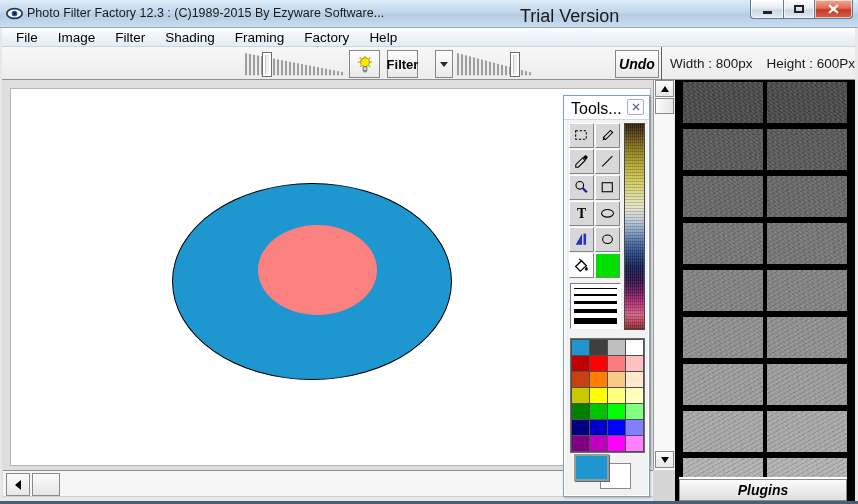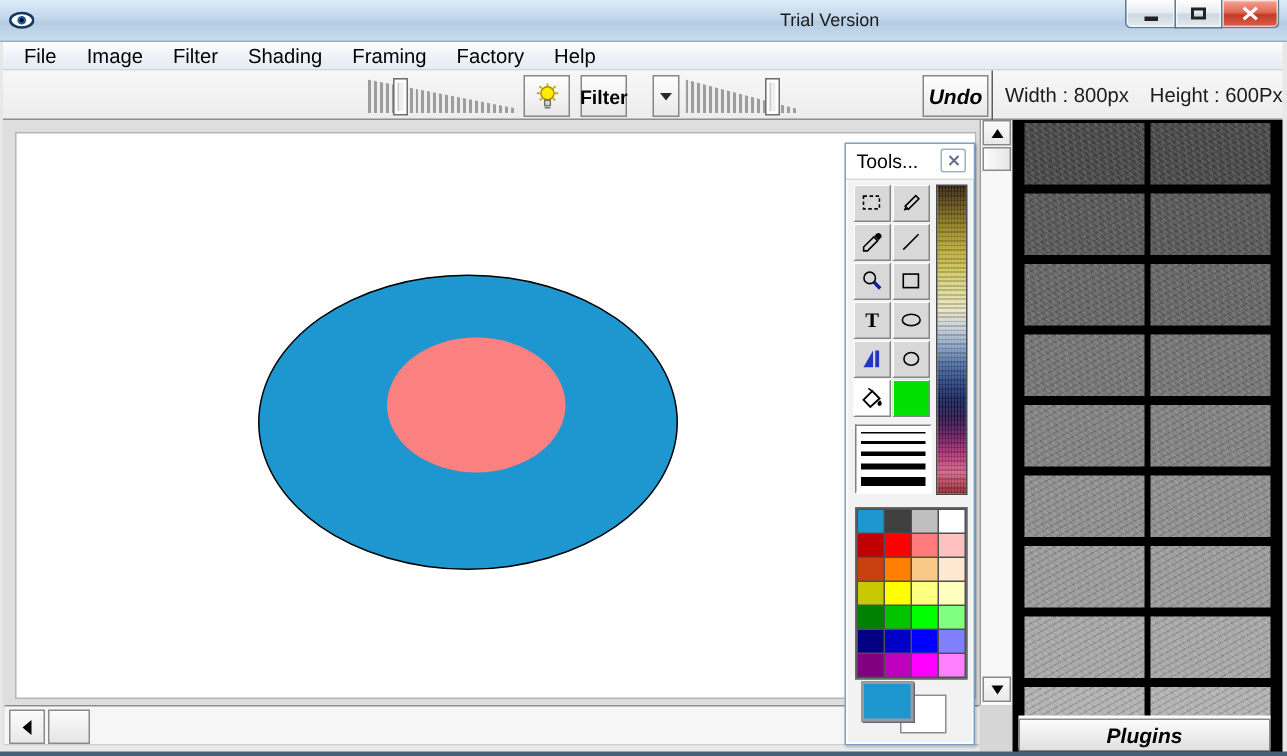--- a/index.html
+++ b/index.html
@@ -16,21 +16,21 @@
   .frame-bottom{ position:absolute; left:0; right:0; bottom:0; height:3px; background:#46607a; z-index:21; }
 
   
   .titlebar {
     position:absolute; left:0; top:0; width:858px; height:28px;
     background:linear-gradient(180deg,#dcebf8 0%,#c2d7ea 45%,#b4cde3 55%,#c9dcee 100%);
     border-bottom:1px solid #93aec6;
   }
   .app-icon { position:absolute; left:6px; top:5px; width:17px; height:17px; }
   .title-text { position:absolute; left:27px; top:6px; font-size:12.5px; color:#1a1a1a; white-space:nowrap; }
-  .trial { position:absolute; left:520px; top:6px; font-size:12px; color:#1a1a1a; }
+  .trial { position:absolute; left:520px; top:6px; font-size:18px; color:#1a1a1a; }
   .win-controls { position:absolute; right:5px; top:0; height:19px; display:flex; }
   .wbtn {
     height:19px; border:1px solid #5e7a94; border-top:none; display:flex; align-items:center; justify-content:center;
     background:linear-gradient(180deg,#fdfdfd 0%,#e7edf3 45%,#ccd7e2 55%,#e3ebf2 100%);
     box-shadow:inset 0 0 0 1px rgba(255,255,255,.65); cursor:default;
   }
   .wbtn.min { width:33px; border-radius:0 0 0 4px; border-right:none; }
   .wbtn.max { width:32px; }
   .wbtn.close {
     width:38px; border-radius:0 0 4px 0; border-left:none;
@@ -136,21 +136,21 @@
     font-family:"Liberation Sans",sans-serif; font-size:14px; font-weight:bold; font-style:italic; color:#000;
     box-shadow:0 -2px 0 #fff;
   }
 
   
   .palette {
     position:absolute; left:563px; top:95px; width:87px; height:402px; z-index:10;
     background:#f2f2f2; border:1px solid #7fa0bf; box-shadow:inset 0 0 0 1px #fff, 1px 1px 2px rgba(0,0,0,.25);
   }
   .pal-header { position:relative; height:24px; background:#fff; border-bottom:1px solid #d8d8d8; }
-  .pal-title { position:absolute; left:7px; top:4px; font-size:13px; color:#000; }
+  .pal-title { position:absolute; left:7px; top:4px; font-size:16px; color:#000; }
   .pal-close {
     position:absolute; right:5px; top:3px; width:17px; height:16px; background:#fdfdfd;
     border:1px solid #9fb2c4; border-radius:2px; display:flex; align-items:center; justify-content:center;
   }
   .toolgrid { position:absolute; left:5px; top:27px; width:53px; display:grid; grid-template-columns:25px 25px; gap:1px; }
   .tool-btn {
     width:25px; height:25px; background:#d8d8d8; border:1px solid; border-color:#fff #858585 #858585 #fff;
     display:flex; align-items:center; justify-content:center;
   }
   .tool-btn.selected { background:#fff; }
@@ -184,20 +184,21 @@
 <div>
 
   <div class="titlebar">
     <span class="app-icon">
       <svg width="17" height="17" viewBox="0 0 16 16">
         <ellipse cx="8" cy="8" rx="7.2" ry="4.6" fill="#fff" stroke="#17395f" stroke-width="1.6"></ellipse>
         <circle cx="8" cy="8" r="2.7" fill="#1a5c9e"></circle>
         <circle cx="8" cy="8" r="1.2" fill="#000"></circle>
       </svg>
     </span>
+    <span class="title-text">Photo Filter Factory 12.3 : (C)1989-2015 By Ezyware Software...</span>
     <span class="trial">Trial Version</span>
     <div class="win-controls">
       <div class="wbtn min">
           <span class="glyph-min"></span>
         </div>
       <div class="wbtn max">
           <span class="glyph-max"></span>
         </div>
       <div class="wbtn close">
         <svg width="11" height="10" viewBox="0 0 10 9">

